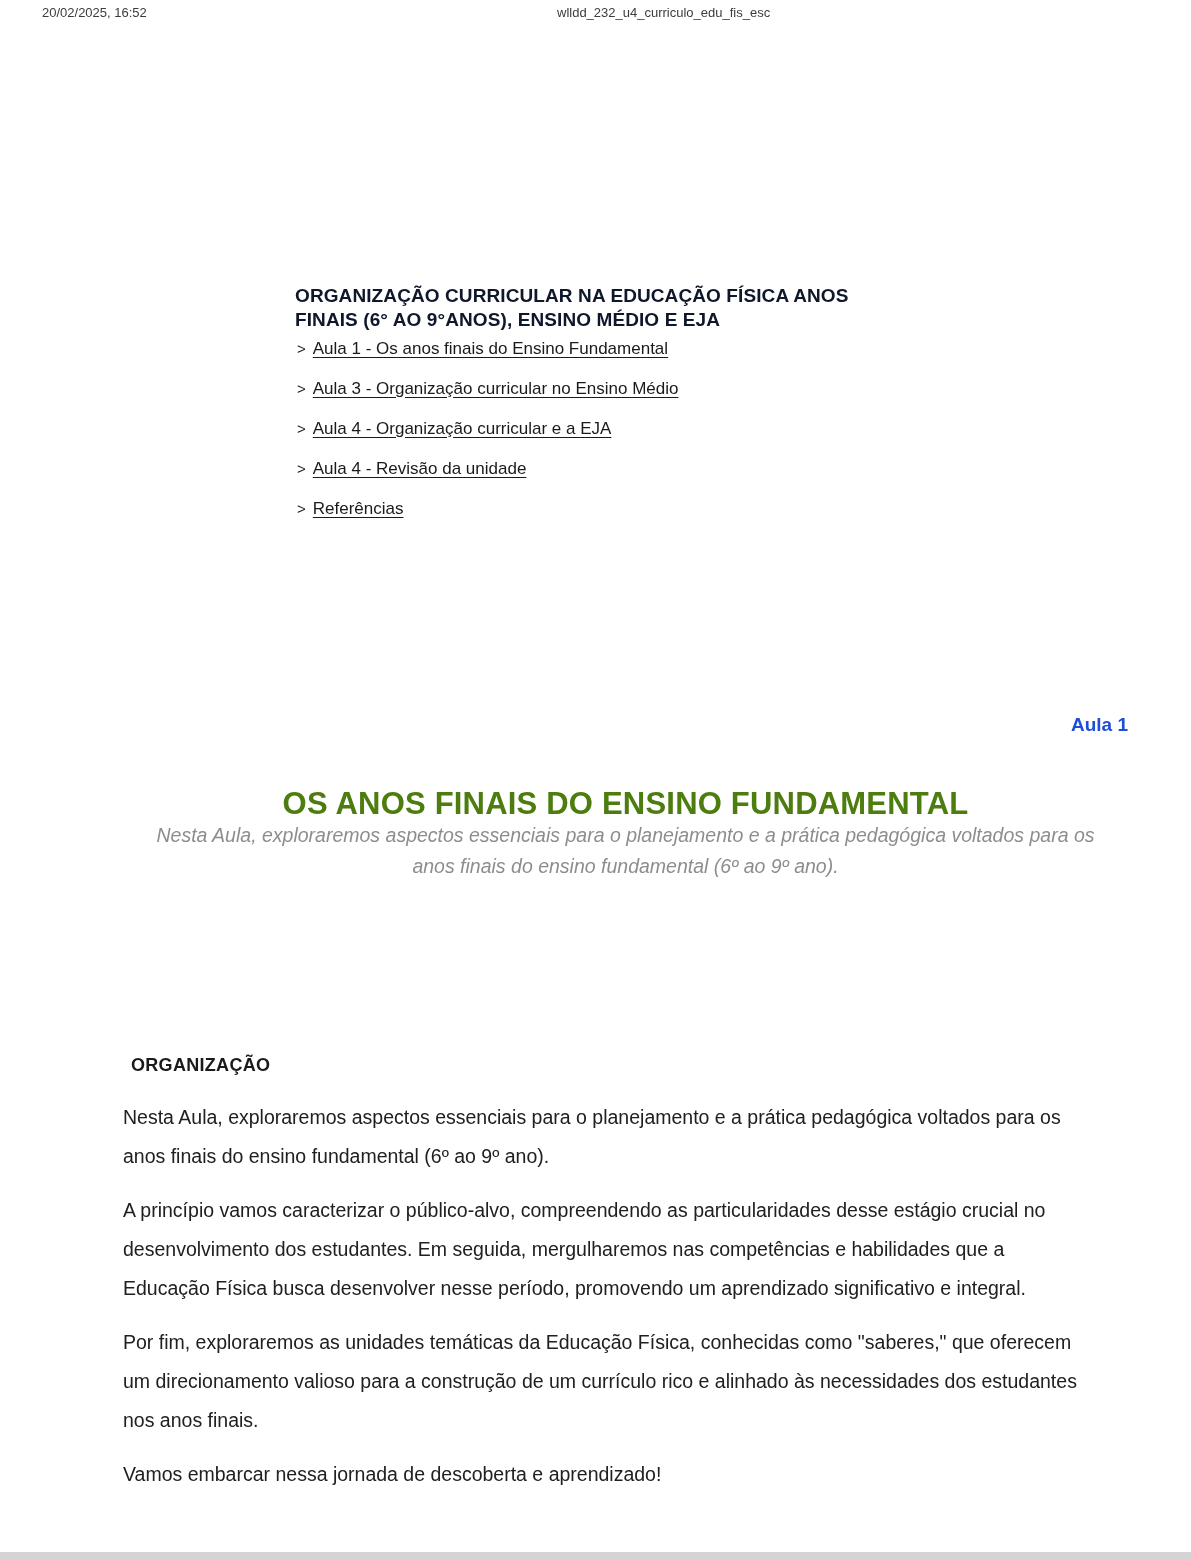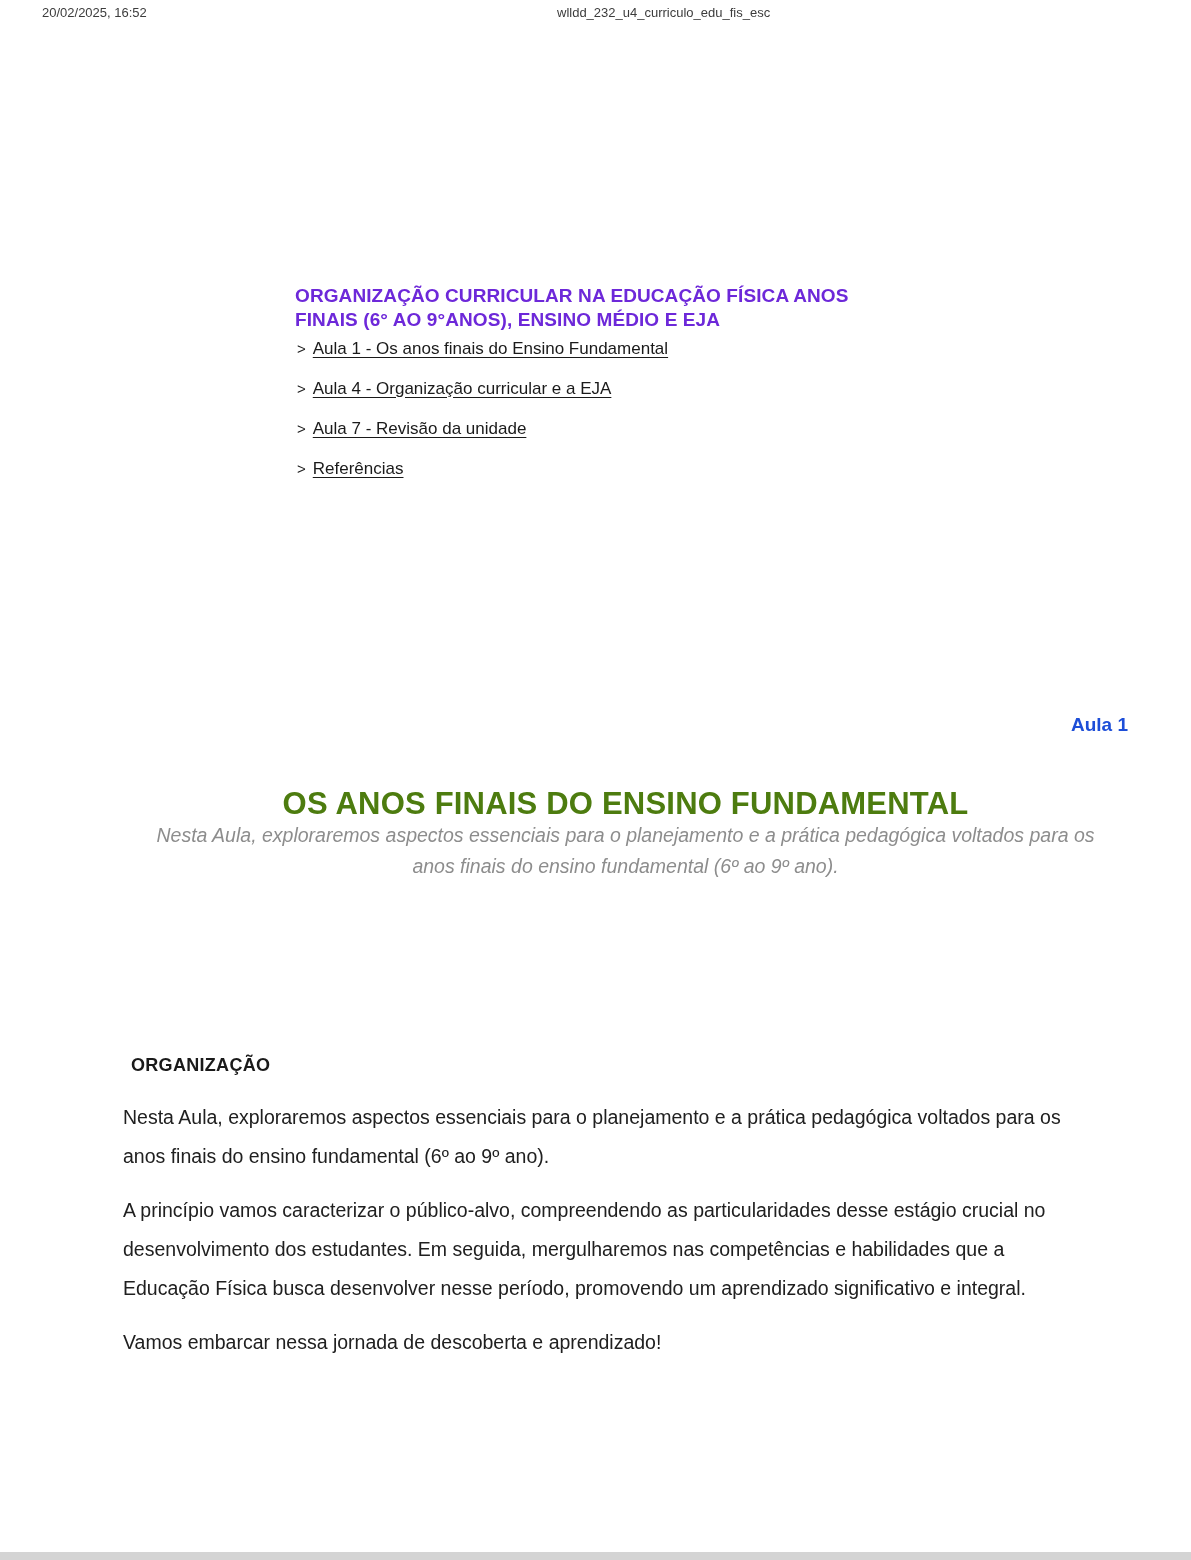--- a/index.html
+++ b/index.html
@@ -38,21 +38,21 @@
   .toc {
     position: absolute;
     top: 284px;
     left: 295px;
     width: 600px;
   }
   .toc-heading {
     font-size: 19px;
     font-weight: bold;
     line-height: 24px;
-    color: #6d28d9;
+    color: #0f172a;
     letter-spacing: 0.1px;
     margin: 0 0 5px 0;
   }
   .toc-list {
     margin-left: 2px;
     width: 585px;
   }
   .toc-item {
     font-size: 17px;
     line-height: 24px;
@@ -147,36 +147,40 @@
 <div class="print-header-title">wlldd_232_u4_curriculo_edu_fis_esc</div>
 
 <div class="toc">
   <div class="toc-heading">ORGANIZAÇÃO CURRICULAR NA EDUCAÇÃO FÍSICA ANOS FINAIS (6° AO 9°ANOS), ENSINO MÉDIO E EJA</div>
 
   <div class="toc-list">
     <div class="toc-item">
       <span class="chev">&gt;</span><a>Aula 1 - Os anos finais do Ensino Fundamental</a>
     </div>
     <div class="toc-item">
+      <span class="chev">&gt;</span><a>Aula 3 - Organização curricular no Ensino Médio</a>
+    </div>
+    <div class="toc-item">
       <span class="chev">&gt;</span><a>Aula 4 - Organização curricular e a EJA</a>
     </div>
     <div class="toc-item">
-      <span class="chev">&gt;</span><a>Aula 7 - Revisão da unidade</a>
+      <span class="chev">&gt;</span><a>Aula 4 - Revisão da unidade</a>
     </div>
     <div class="toc-item">
       <span class="chev">&gt;</span><a>Referências</a>
     </div>
   </div>
 </div>
 
 <div class="lesson-kicker">Aula 1</div>
 <h1 class="lesson-title">OS ANOS FINAIS DO ENSINO FUNDAMENTAL</h1>
 <div class="lesson-subtitle">Nesta Aula, exploraremos aspectos essenciais para o planejamento e a prática pedagógica voltados para os anos finais do ensino fundamental (6º ao 9º ano).</div>
 
 <h2 class="intro-heading">ORGANIZAÇÃO</h2>
 
 <div class="intro-body">
   <p>Nesta Aula, exploraremos aspectos essenciais para o planejamento e a prática pedagógica voltados para os anos finais do ensino fundamental (6º ao 9º ano).</p>
   <p>A princípio vamos caracterizar o público-alvo, compreendendo as particularidades desse estágio crucial no desenvolvimento dos estudantes. Em seguida, mergulharemos nas competências e habilidades que a Educação Física busca desenvolver nesse período, promovendo um aprendizado significativo e integral.</p>
+  <p>Por fim, exploraremos as unidades temáticas da Educação Física, conhecidas como "saberes," que oferecem um direcionamento valioso para a construção de um currículo rico e alinhado às necessidades dos estudantes nos anos finais.</p>
   <p>Vamos embarcar nessa jornada de descoberta e aprendizado!</p>
 </div>
 
 <div class="page-edge-bar"></div>
 
 </body></html>

